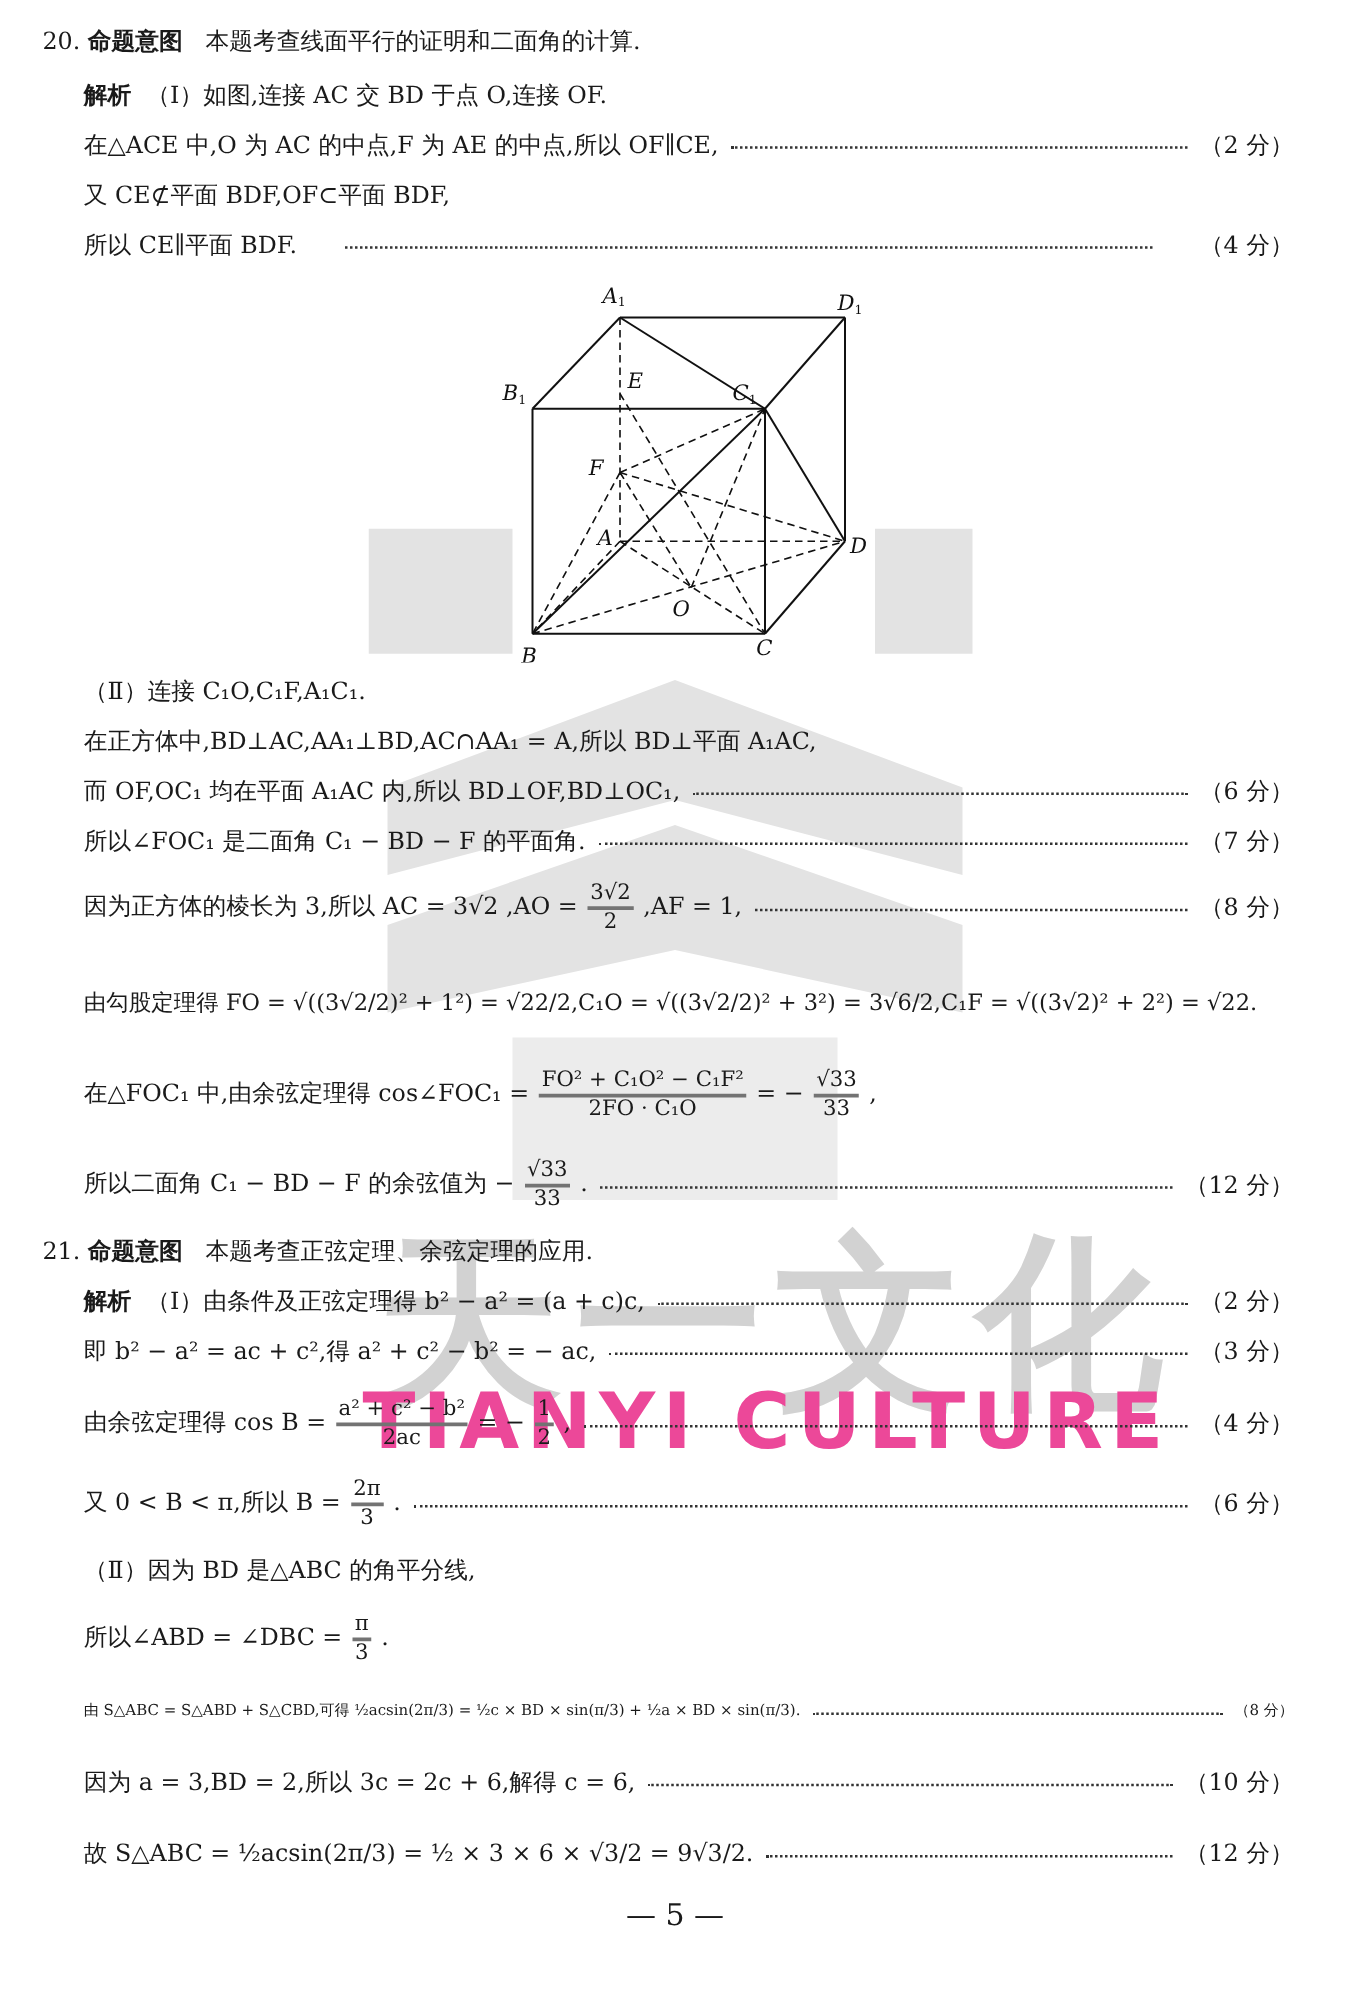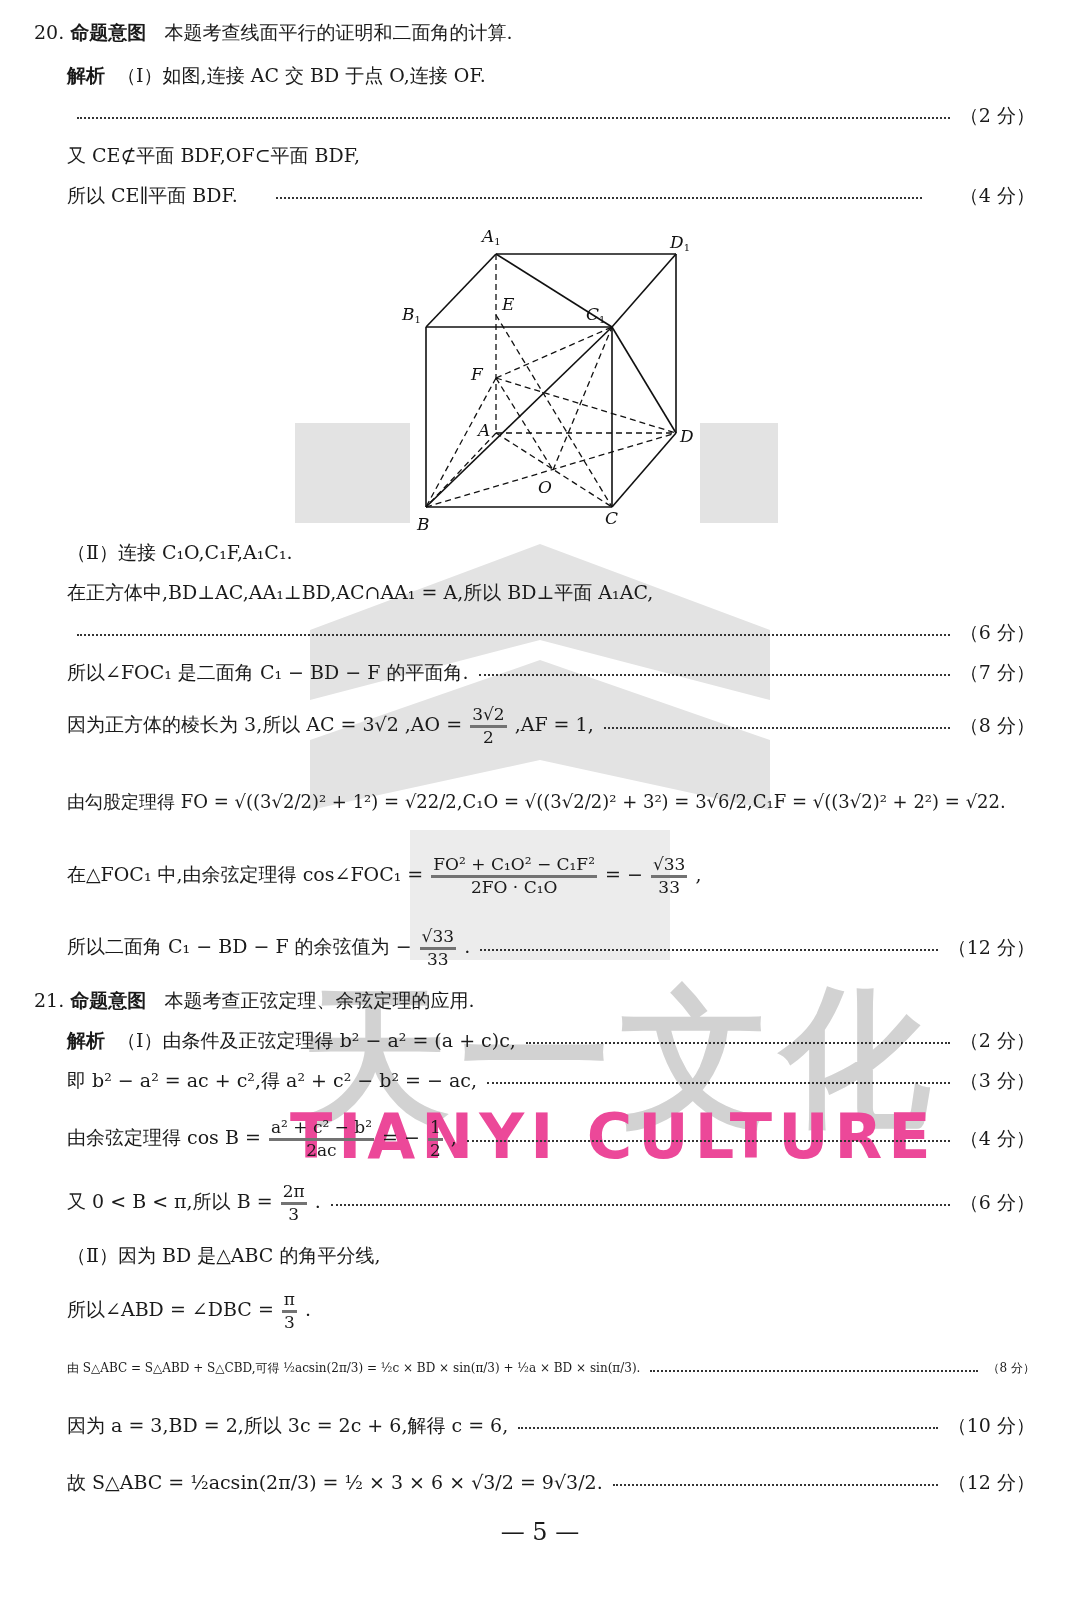--- a/index.html
+++ b/index.html
@@ -40,20 +40,21 @@
     <span>20.</span>
     <span class="b">命题意图</span>&nbsp;&nbsp;
     <span>本题考查线面平行的证明和二面角的计算.</span>
   </span>
 </div>
 
 <div class="line" style="top:63px;">
   <span class="txt"><span class="b">解析</span>&nbsp;&nbsp;<span>（Ⅰ）如图,连接 AC 交 BD 于点 O,连接 OF.</span></span>
 </div>
 <div class="line" style="top:103px;">
+  <span class="txt">在△ACE 中,O 为 AC 的中点,F 为 AE 的中点,所以 OF∥CE,</span>
   <span class="dots"></span>
   <span class="score">（2 分）</span>
 </div>
 <div class="line" style="top:143px;">
   <span class="txt">又 CE⊄平面 BDF,OF⊂平面 BDF,</span>
 </div>
 <div class="line" style="top:183px;gap:28px;">
   <span class="txt">所以 CE∥平面 BDF.</span>
   <span class="dots"></span>
   <span class="score">（4 分）</span>
@@ -101,20 +102,21 @@
   <text class="lbl" x="225" y="304">C</text>
 </svg>
 
 <div class="line" style="top:540px;">
   <span class="txt">（Ⅱ）连接 C₁O,C₁F,A₁C₁.</span>
 </div>
 <div class="line" style="top:580px;">
   <span class="txt">在正方体中,BD⊥AC,AA₁⊥BD,AC∩AA₁ = A,所以 BD⊥平面 A₁AC,</span>
 </div>
 <div class="line" style="top:620px;">
+  <span class="txt">而 OF,OC₁ 均在平面 A₁AC 内,所以 BD⊥OF,BD⊥OC₁,</span>
   <span class="dots"></span>
   <span class="score">（6 分）</span>
 </div>
 <div class="line" style="top:660px;">
   <span class="txt">所以∠FOC₁ 是二面角 C₁ − BD − F 的平面角.</span>
   <span class="dots"></span>
   <span class="score">（7 分）</span>
 </div>
 <div class="line" style="top:705px;">
   <span class="txt">

